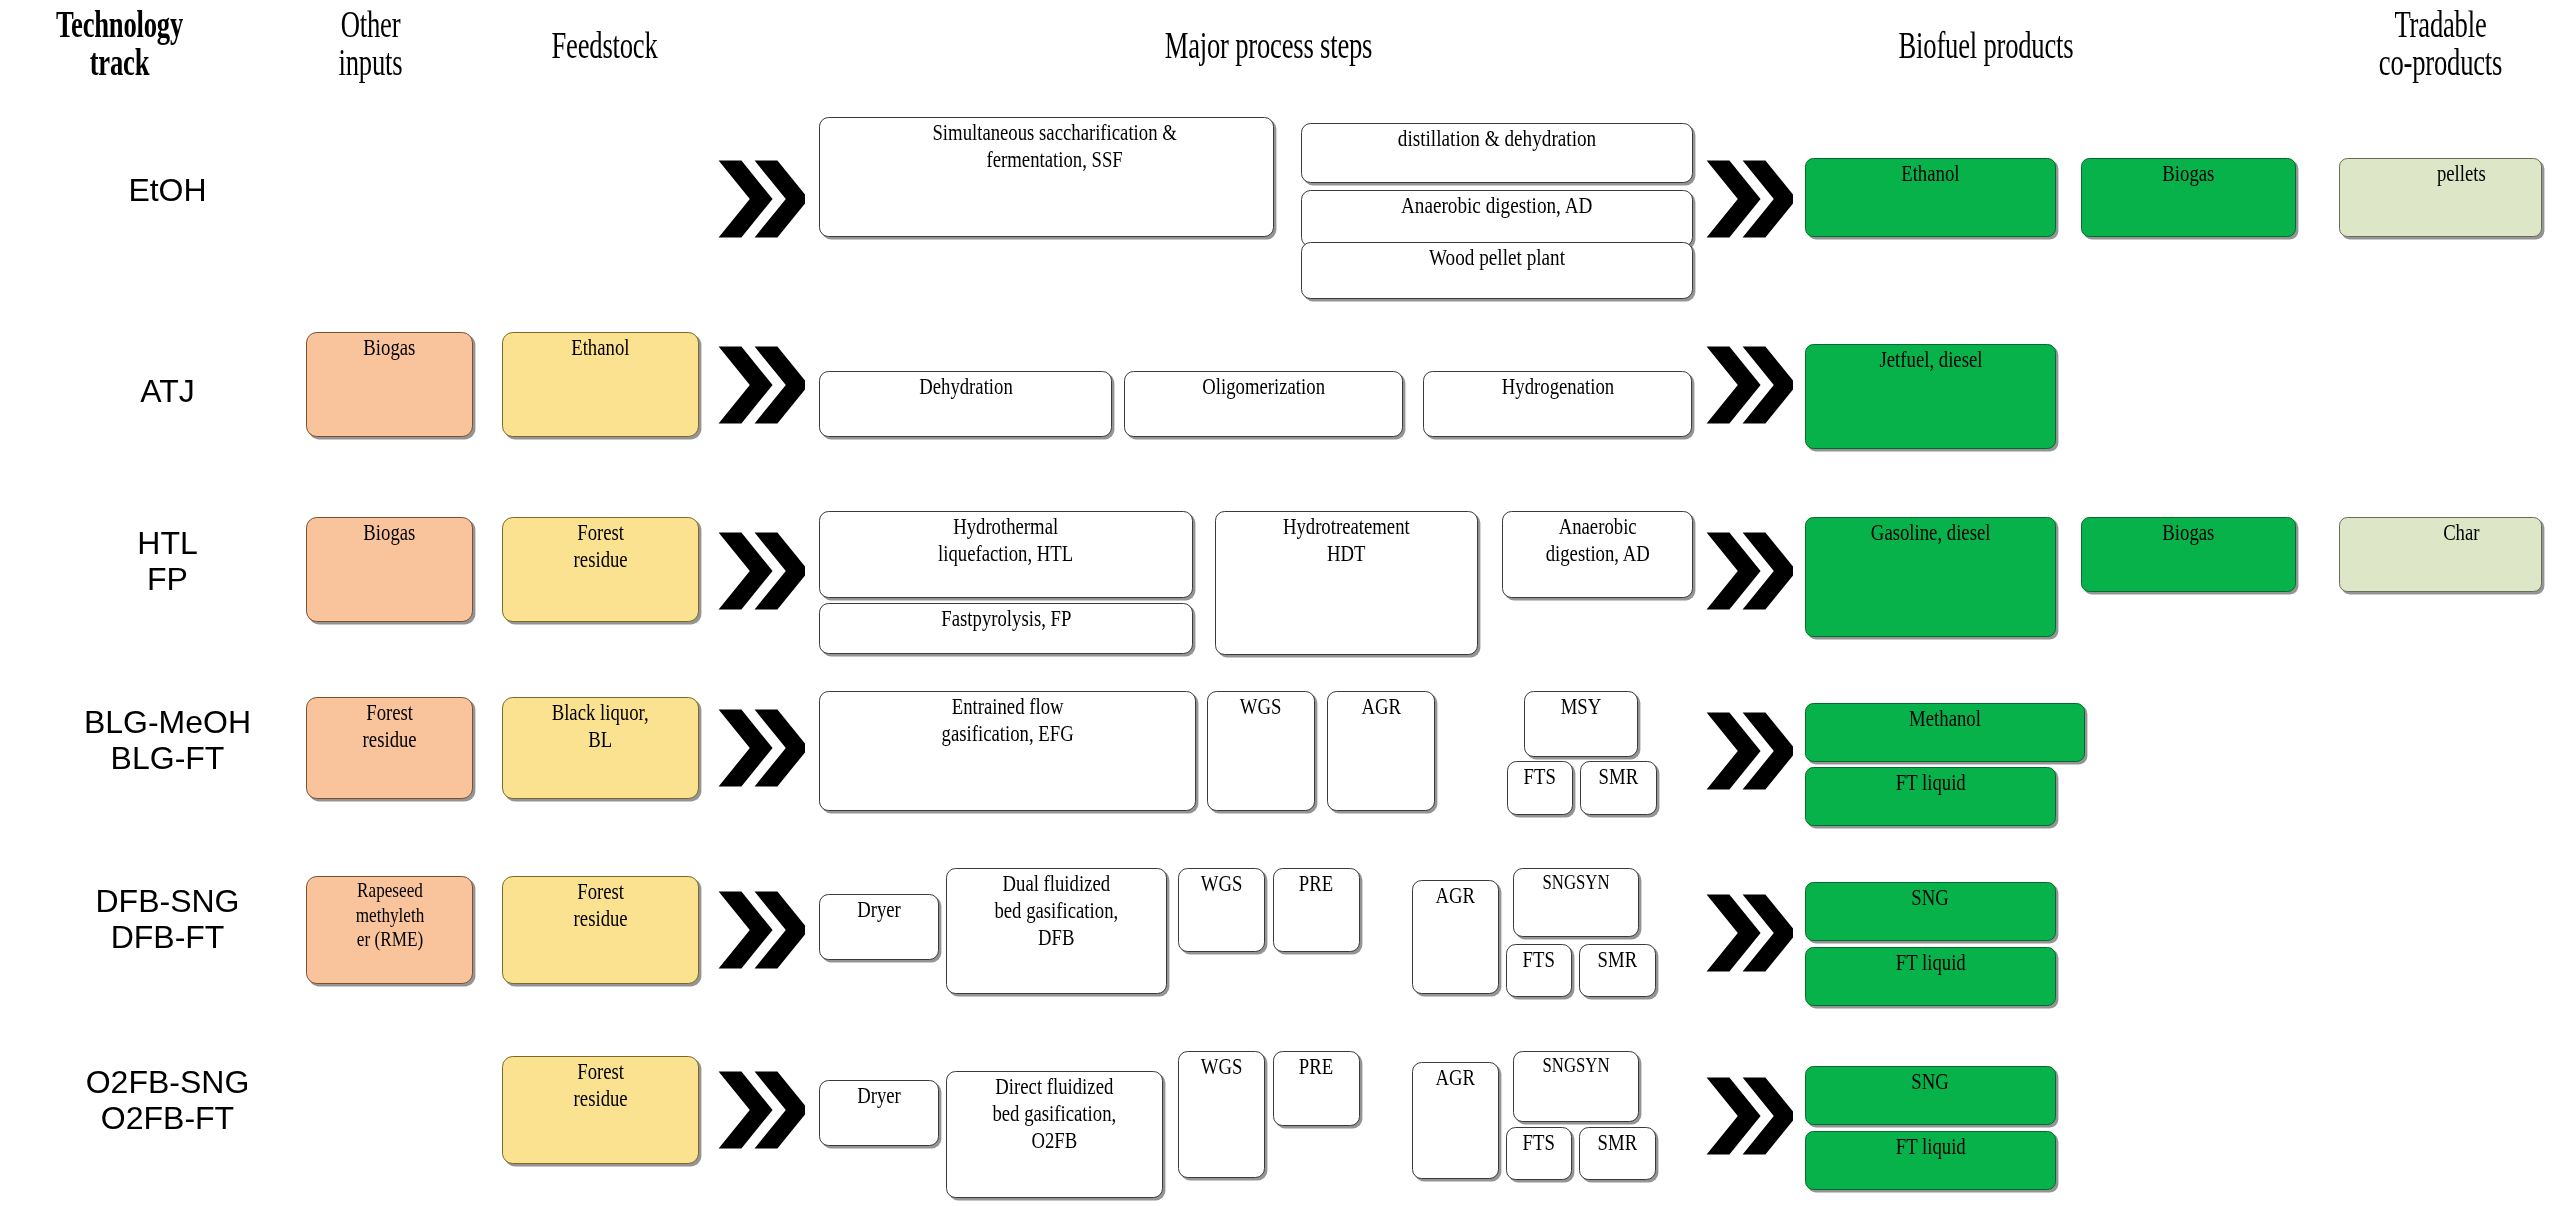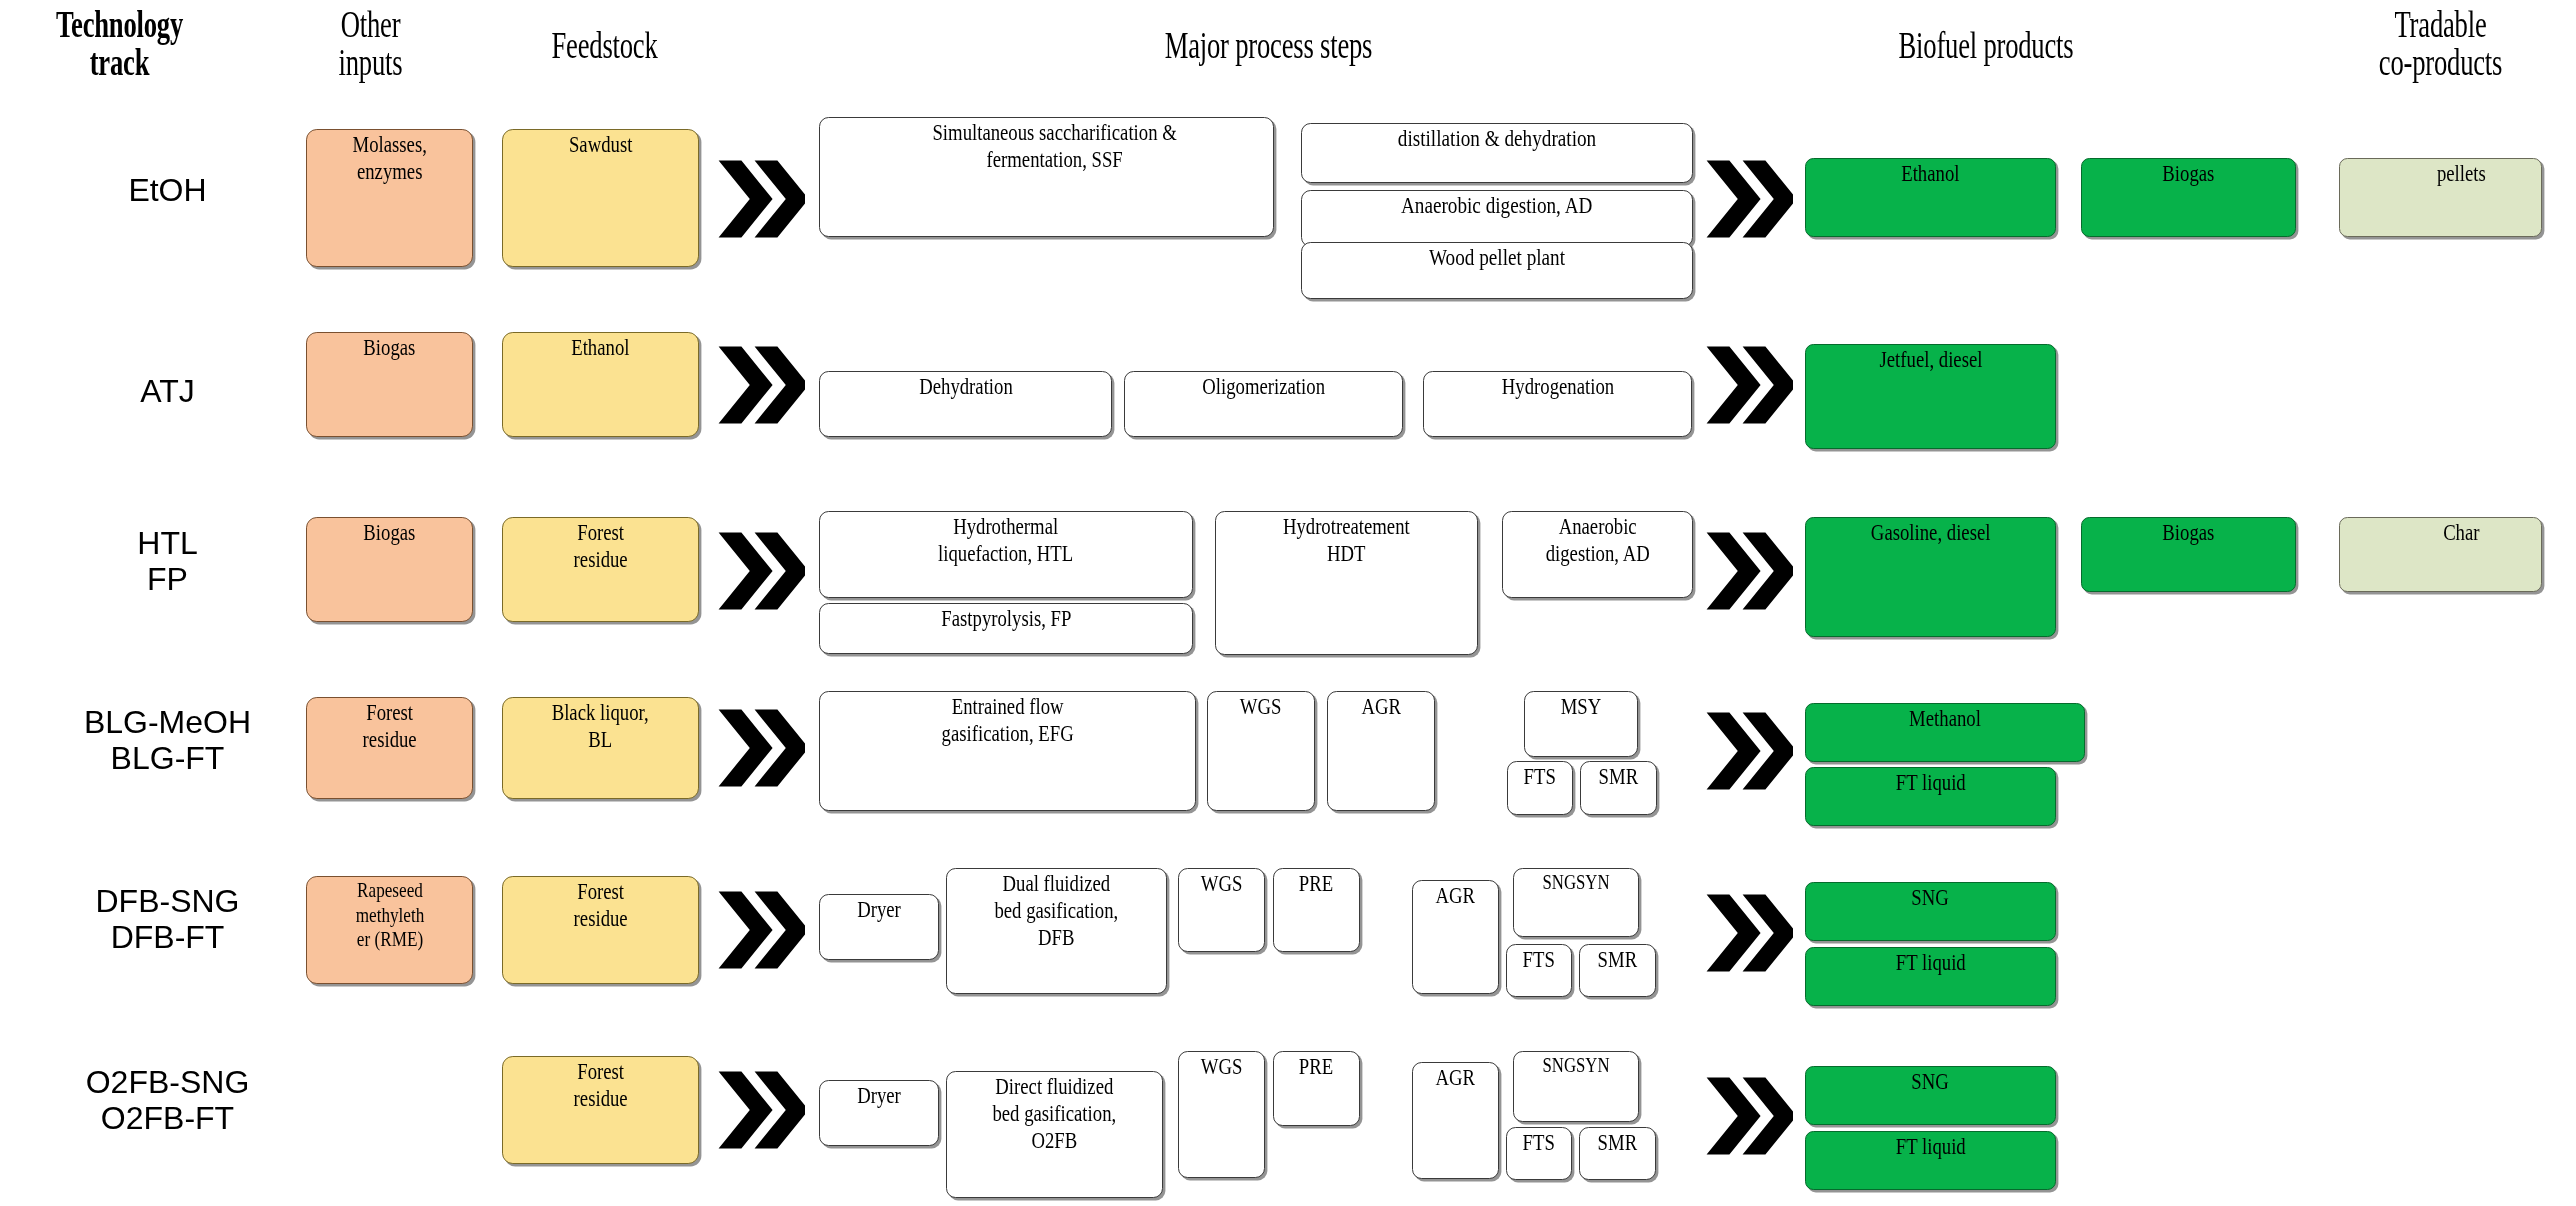--- a/index.html
+++ b/index.html
@@ -83,27 +83,20 @@
 
   <div class="hdr" style="left:2213px;top:6px;width:455px;">
     <span class="l">Tradable</span>
     <span class="l">co-products</span>
   </div>
 
   <div class="track" style="left:48px;top:173px;width:239px;">
     <span class="l">EtOH</span>
   </div>
 
-  <div class="box input" style="left:306px;top:129px;width:167px;height:138px;">
-    <span>Molasses,
-enzymes</span>
-  </div>
-  <div class="box feed" style="left:502px;top:129px;width:197px;height:138px;">
-    <span>Sawdust</span>
-  </div>
 
   <div class="chev" style="left:715px;top:157px;width:90px;height:84px;">
     <svg width="90" height="84" viewBox="0 0 150 140">
         <g fill="#000">
       <polygon points="6,6 44,6 96,70 44,134 6,134 58,70"></polygon>
       <polygon points="66,6 104,6 156,70 104,134 66,134 118,70"></polygon>
     </g>
       </svg>
   </div>
 

